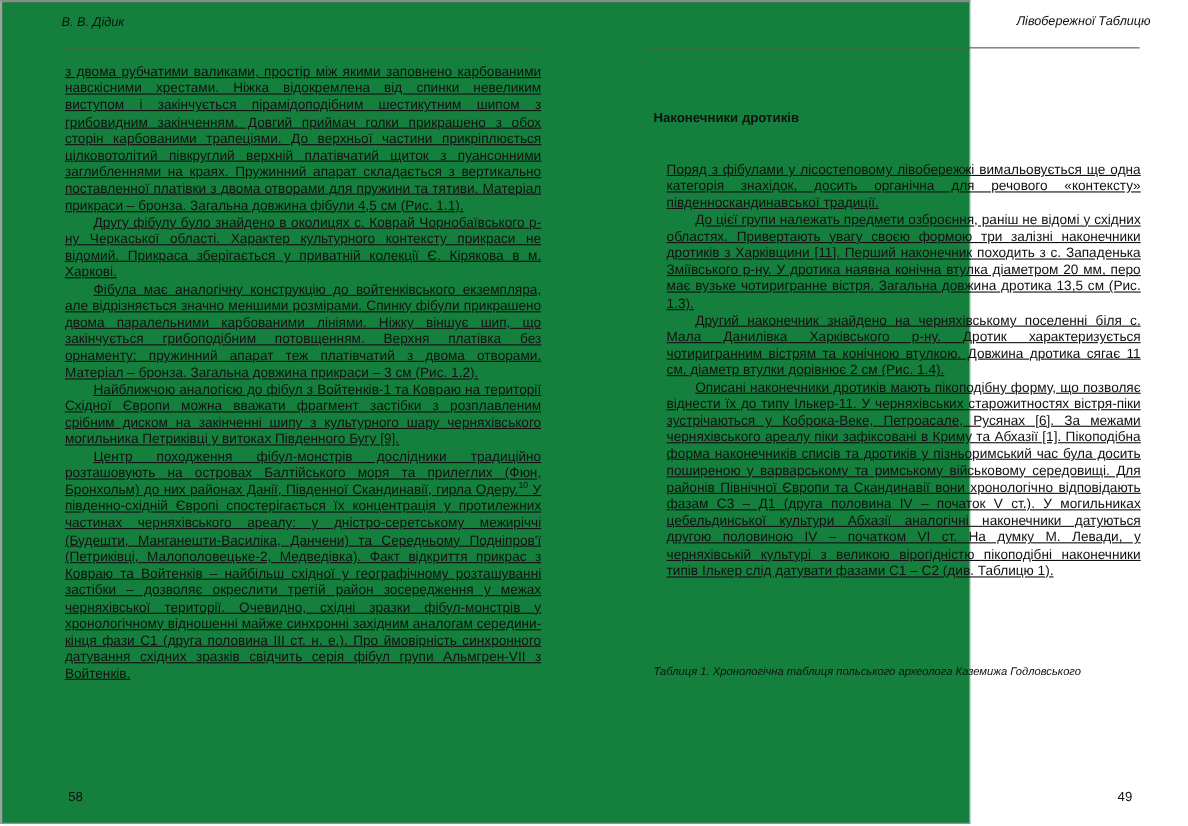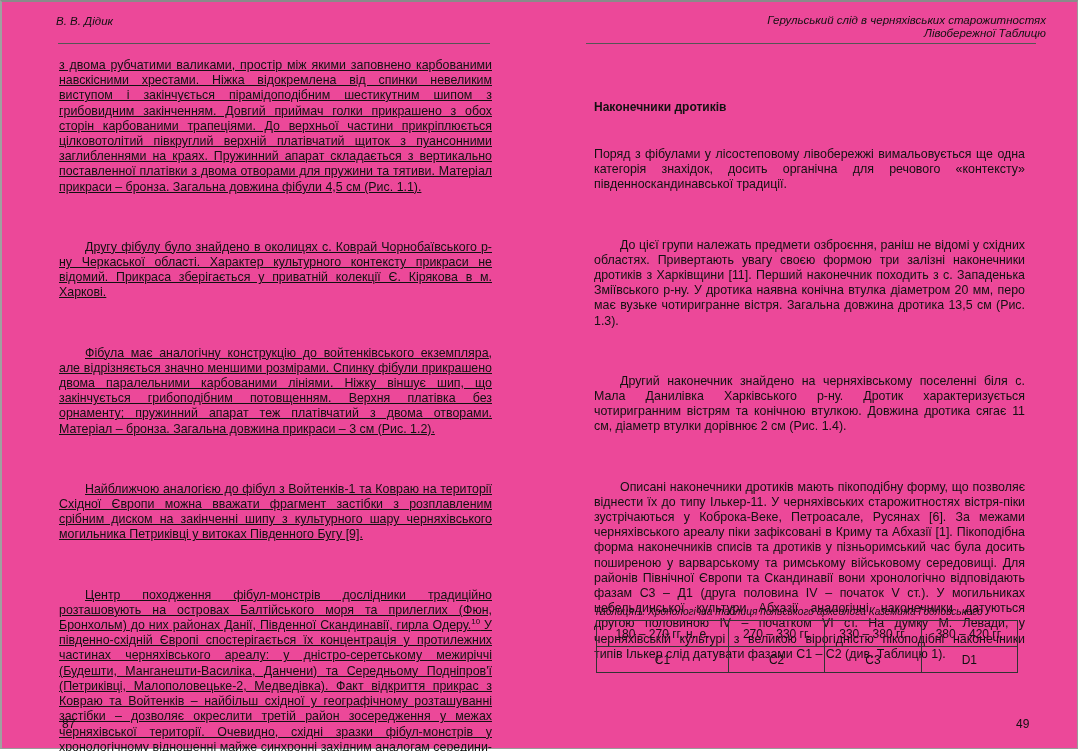--- a/index.html
+++ b/index.html
@@ -1,41 +1,41 @@
 <!DOCTYPE html>
 <html><head>
 <meta charset="utf-8">
 <style>
   html, body { margin: 0; padding: 0; background: #ffffff; }
   body { width: 1080px; height: 751px; overflow: hidden; position: relative; }
   .spread {
-    position: absolute; left: 0; top: 0; width: 1078px; height: 749px;
+    position: absolute; left: 0; top: 0; width: 882px; height: 749px;
     border: 1px solid #9a9a9a; border-top: 2px solid #8a8a8a; border-left: 2px solid #a0a0a0;
-    background: #ec4899; box-sizing: border-box;
+    background: #15803d; box-sizing: border-box;
   }
   .page { position: absolute; top: 0; height: 751px; }
   .page-left { left: 58px; width: 432px; }
   .page-right { left: 590px; width: 432px; }
   .running-head {
     font-family: "Liberation Sans", sans-serif; font-style: italic;
     font-size: 11.5px; color: #111; line-height: 13px;
   }
   .page-left .running-head { position: absolute; top: 13px; left: -4px; }
   .page-right .running-head { position: absolute; top: 12px; right: -22px; text-align: right; width: 460px; }
   .head-rule { position: absolute; height: 1px; background: #555; }
   .page-left .head-rule { top: 41px; left: -2px; width: 432px; }
   .page-right .head-rule { top: 41px; left: -6px; width: 450px; }
   .body-text {
     position: absolute; font-family: "Liberation Sans", sans-serif;
     font-size: 12.4px; line-height: 15.2px; color: #111; text-align: justify;
   }
   .page-left .body-text { top: 56px; left: -1px; width: 433px; text-decoration: underline; }
-  .page-right .body-text { top: 145px; left: 2px; width: 431px; }
+  .page-right .body-text { top: 145px; left: 14px; width: 431px; text-decoration: underline; }
   .body-text p { margin: 0; }
-  .body-text p.indent { text-indent: 26px; margin-top: 45px; }
+  .body-text p.indent { text-indent: 26px; }
   .body-text p.noindent { text-indent: 0; }
   sup { font-size: 8px; line-height: 0; vertical-align: super; }
   .section-title {
     position: absolute; top: 98px; left: 2px; font-family: "Liberation Sans", sans-serif;
     font-weight: bold; font-size: 12px; color: #111;
   }
   .table-caption {
     position: absolute; top: 604px; left: 2px; font-family: "Liberation Sans", sans-serif;
     font-style: italic; font-size: 10.2px; color: #111; white-space: nowrap;
   }
@@ -61,49 +61,32 @@
   <div class="page page-left">
     <div class="running-head">В. В. Дідик</div>
     <div class="head-rule"></div>
     <div class="body-text">
       <p class="noindent">з двома рубчатими валиками, простір між якими заповнено карбованими навскісними хрестами. Ніжка відокремлена від спинки невеликим виступом і закінчується пірамідоподібним шестикутним шипом з грибовидним закінченням. Довгий приймач голки прикрашено з обох сторін карбованими трапеціями. До верхньої частини прикріплюється цілковотолітий півкруглий верхній платівчатий щиток з пуансонними заглибленнями на краях. Пружинний апарат складається з вертикально поставленної платівки з двома отворами для пружини та тятиви. Матеріал прикраси – бронза. Загальна довжина фібули 4,5 см (Рис. 1.1).</p>
       <p class="indent">Другу фібулу було знайдено в околицях с. Коврай Чорнобаївського р-ну Черкаської області. Характер культурного контексту прикраси не відомий. Прикраса зберігається у приватній колекції Є. Кірякова в м. Харкові.</p>
       <p class="indent">Фібула має аналогічну конструкцію до войтенківського екземпляра, але відрізняється значно меншими розмірами. Спинку фібули прикрашено двома паралельними карбованими лініями. Ніжку віншує шип, що закінчується грибоподібним потовщенням. Верхня платівка без орнаменту; пружинний апарат теж платівчатий з двома отворами. Матеріал – бронза. Загальна довжина прикраси – 3 см (Рис. 1.2).</p>
       <p class="indent">Найближчою аналогією до фібул з Войтенків-1 та Ковраю на території Східної Європи можна вважати фрагмент застібки з розплавленим срібним диском на закінченні шипу з культурного шару черняхівського могильника Петриківці у витоках Південного Бугу [9].</p>
       <p class="indent"><span>Центр походження фібул-монстрів дослідники традиційно розташовують на островах Балтійського моря та прилеглих (Фюн, Бронхольм) до них районах Данії, Південної Скандинавії, гирла Одеру.</span><sup>10</sup><span> У південно-східній Європі спостерігається їх концентрація у протилежних частинах черняхівського ареалу: у дністро-сeретському межиріччі (Будешти, Манганешти-Василіка, Данчени) та Середньому Подніпров'ї (Петриківці, Малополовецьке-2, Медведівка). Факт відкриття прикрас з Ковраю та Войтенків – найбільш східної у географічному розташуванні застібки – дозволяє окреслити третій район зосередження у межах черняхівської території. Очевидно, східні зразки фібул-монстрів у хронологічному відношенні майже синхронні західним аналогам середини-кінця фази С1 (друга половина III ст. н. е.). Про ймовірність синхронного датування східних зразків свідчить серія фібул групи Альмгрен-VII з Войтенків.</span></p>
     </div>
-    <div class="page-number">87</div>
+    <div class="page-number">58</div>
   </div>
 
   <div class="page page-right">
     <div class="running-head">
-      <div>Герульський слід в черняхівських старожитностях</div>
       <div>Лівобережної Таблицю</div>
     </div>
     <div class="head-rule"></div>
     <div class="section-title">Наконечники дротиків</div>
     <div class="body-text">
       <p class="noindent">Поряд з фібулами у лісостеповому лівобережжі вимальовується ще одна категорія знахідок, досить органічна для речового «контексту» південноскандинавської традиції.</p>
       <p class="indent">До цієї групи належать предмети озброєння, раніш не відомі у східних областях. Привертають увагу своєю формою три залізні наконечники дротиків з Харківщини [11]. Перший наконечник походить з с. Западенька Зміївського р-ну. У дротика наявна конічна втулка діаметром 20 мм, перо має вузьке чотиригранне вістря. Загальна довжина дротика 13,5 см (Рис. 1.3).</p>
       <p class="indent">Другий наконечник знайдено на черняхівському поселенні біля с. Мала Данилівка Харківського р-ну. Дротик характеризується чотиригранним вістрям та конічною втулкою. Довжина дротика сягає 11 см, діаметр втулки дорівнює 2 см (Рис. 1.4).</p>
       <p class="indent">Описані наконечники дротиків мають пікоподібну форму, що позволяє віднести їх до типу Ількер-11. У черняхівських старожитностях вістря-піки зустрічаються у Коброка-Веке, Петроасале, Русянах [6]. За межами черняхівського ареалу піки зафіксовані в Криму та Абхазії [1]. Пікоподібна форма наконечників списів та дротиків у пізньоримський час була досить поширеною у варварському та римському військовому середовищі. Для районів Північної Європи та Скандинавії вони хронологічно відповідають фазам С3 – Д1 (друга половина IV – початок V ст.). У могильниках цебельдинської культури Абхазії аналогічні наконечники датуються другою половиною IV – початком VI ст. На думку М. Левади, у черняхівській культурі з великою вірогідністю пікоподібні наконечники типів Ількер слід датувати фазами С1 – С2 (див. Таблицю 1).</p>
     </div>
     <div class="table-caption">Таблиця 1. Хронологічна таблиця польського археолога Каземижа Годловського</div>
-    <table class="chrono">
-      <tbody>
-          <tr>
-        <td>180 – 270 гг. н. е.</td>
-        <td>270 – 330 гг.</td>
-        <td>330 – 380 гг.</td>
-        <td>380 – 420 гг.</td>
-      </tr>
-      <tr>
-        <td>С1</td>
-        <td>С2</td>
-        <td>С3</td>
-        <td>D1</td>
-      </tr>
-    </tbody>
-      </table>
     <div class="page-number">49</div>
   </div>
 
 </div>
 
 </body></html>

